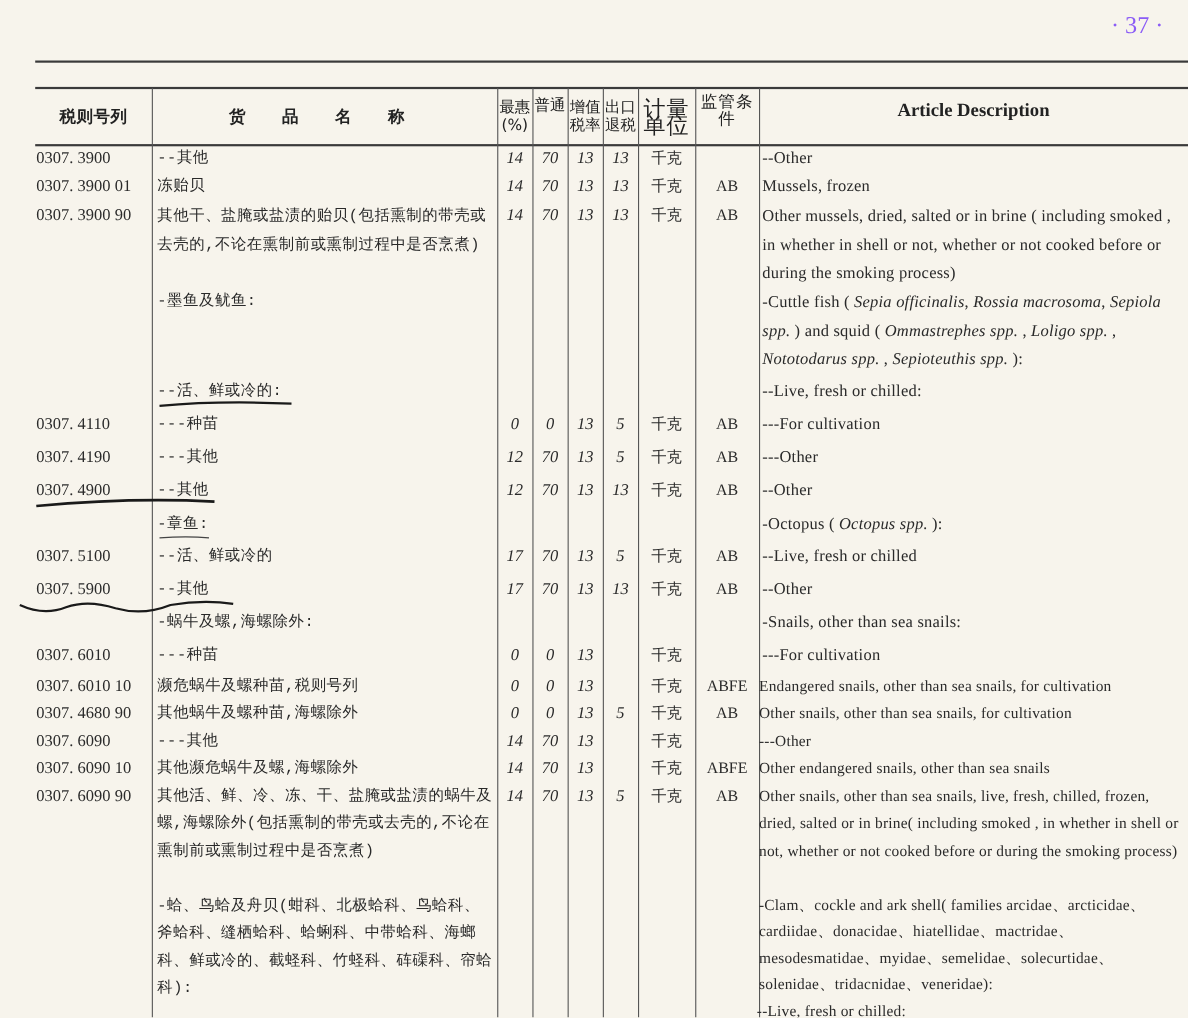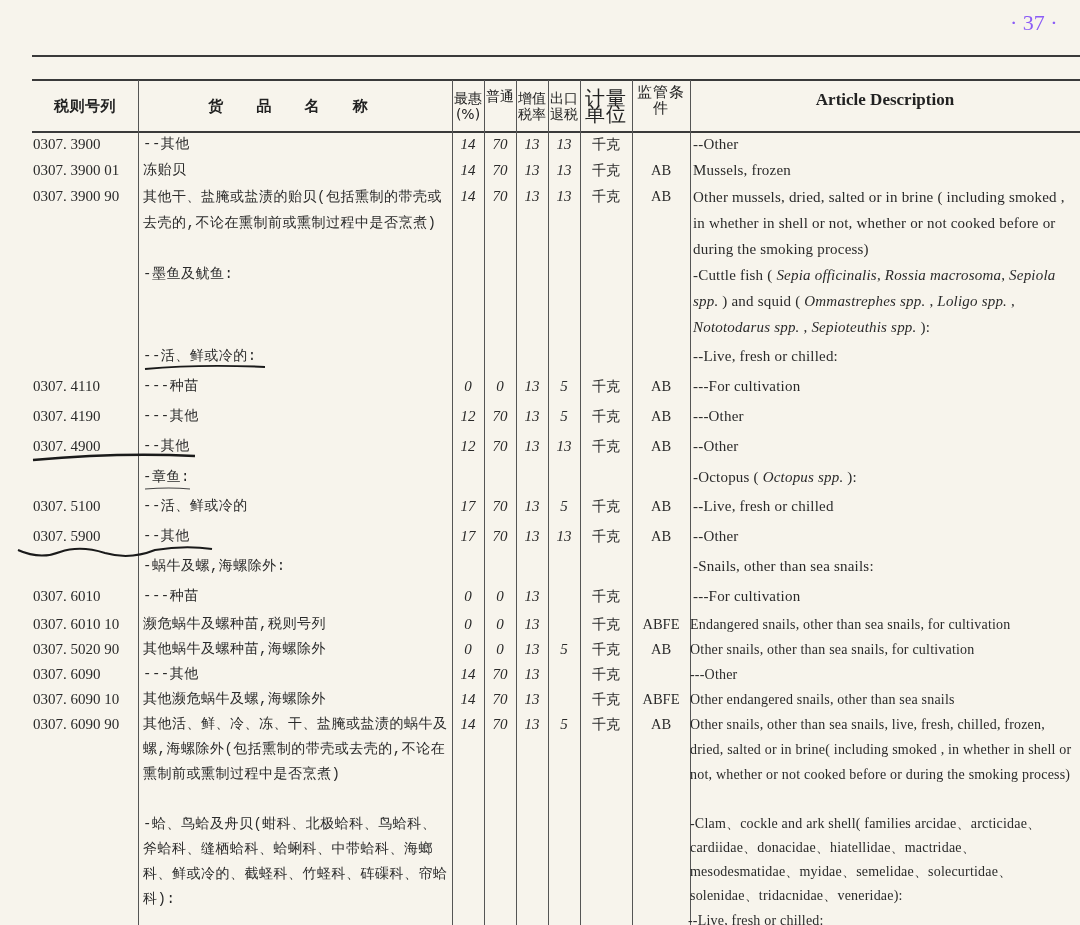--- a/index.html
+++ b/index.html
@@ -219,21 +219,21 @@
   <span class="c num n1">0</span>
   <span class="c num n2">0</span>
   <span class="c num n3">13</span>
   <span class="c num n4"></span>
   <span class="c unit">千克</span>
   <span class="c sup">ABFE</span>
   <span class="c desc" style="font-size:14px;left:690px">Endangered snails, other than sea snails, for cultivation</span>
 </div>
 
 <div class="row" style="top:637px">
-  <span class="c code">0307. 5020 90</span>
+  <span class="c code">0307. 4680 90</span>
   <span class="c name">其他蜗牛及螺种苗,海螺除外</span>
   <span class="c num n1">0</span>
   <span class="c num n2">0</span>
   <span class="c num n3">13</span>
   <span class="c num n4">5</span>
   <span class="c unit">千克</span>
   <span class="c sup">AB</span>
   <span class="c desc" style="font-size:14px;left:690px">Other snails, other than sea snails, for cultivation</span>
 </div>
 

